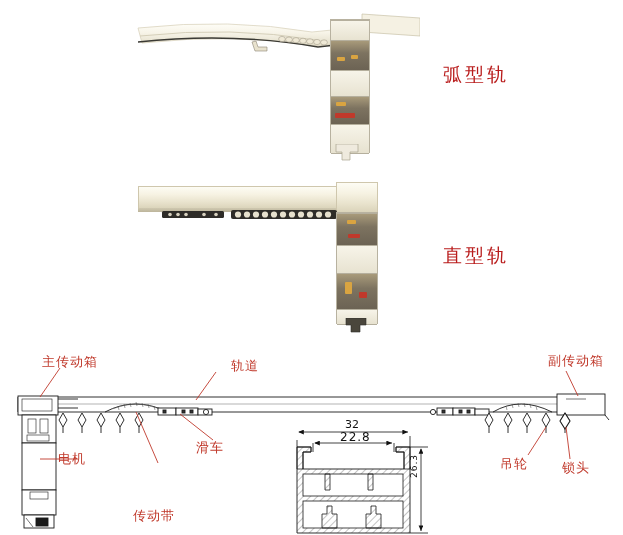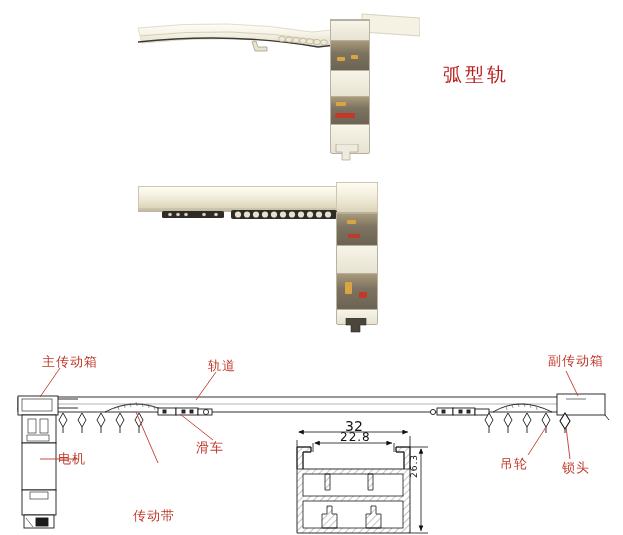--- a/index.html
+++ b/index.html
@@ -193,20 +193,21 @@
         <div class="led-red" style="left:22px; top:18px; width:8px; height:6px;"></div>
       </div>
       <div class="motor-seg seg-light" style="top:96px; height:14px;"></div>
     </div>
 
     <svg width="40" height="20" style="position:absolute;left:200px;top:132px;">
       <path d="M 8 0 L 28 0 L 28 7 L 22 7 L 22 14 L 13 14 L 13 7 L 8 7 Z" fill="#4a463c" stroke="#2e2c28" stroke-width="0.6"></path>
     </svg>
   </div>
 
+  <div class="red-label label-big" style="left:443px; top:243px;">直型轨</div>
 
   <svg class="draw-svg" width="623" height="535">
     <defs>
       <pattern id="hatch" width="5" height="5" patternTransform="rotate(45)" patternUnits="userSpaceOnUse">
         <line x1="0" y1="0" x2="0" y2="5" stroke="#555" stroke-width="0.7"></line>
       </pattern>
       <marker id="arrowR" markerWidth="8" markerHeight="8" refX="7" refY="3" orient="auto">
         <path d="M0,0 L7,3 L0,6 z" fill="#111"></path>
       </marker>
       <marker id="arrowL" markerWidth="8" markerHeight="8" refX="1" refY="3" orient="auto">
@@ -363,30 +364,30 @@
       </g>
 
       <g stroke="#111" stroke-width="0.8">
         <line x1="410" y1="447" x2="428" y2="447"></line>
         <line x1="410" y1="533" x2="428" y2="533"></line>
         <line x1="421" y1="449" x2="421" y2="531" marker-start="url(#arrowL)" marker-end="url(#arrowR)"></line>
       </g>
     </g>
   </svg>
 
-  <div class="abs" style="left:345px; top:418px; font-size:14px; color:#111; font-family:'DejaVu Sans',sans-serif;">32</div>
+  <div class="abs" style="left:345px; top:418px; font-size:11px; color:#111; font-family:'DejaVu Sans',sans-serif;">32</div>
 
   <div class="abs" style="left:340px; top:430px; font-size:12px; color:#111; letter-spacing:1px; font-family:'DejaVu Sans',sans-serif;">22.8</div>
 
   <div class="abs" style="left:409px; top:478px; font-size:9px; color:#111; letter-spacing:1px;
               transform:rotate(-90deg); transform-origin:left top; font-family:'DejaVu Sans',sans-serif;">26.3</div>
 
   <div class="red-label label-small" style="left:42px; top:353px;">主传动箱</div>
 
-  <div class="red-label label-small" style="left:208px; top:357px;text-align:right;">轨道</div>
+  <div class="red-label label-small" style="left:231px; top:357px;text-align:right;">轨道</div>
 
   <div class="red-label label-small" style="left:58px; top:450px;">电机</div>
 
   <div class="red-label label-small" style="left:133px; top:463px;margin-top:44px;">传动带</div>
 
   <div class="red-label label-small" style="left:196px; top:439px;">滑车</div>
 
   <div class="red-label label-small" style="left:548px; top:352px;">副传动箱</div>
 
   <div class="red-label label-small" style="left:500px; top:455px;">吊轮</div>

